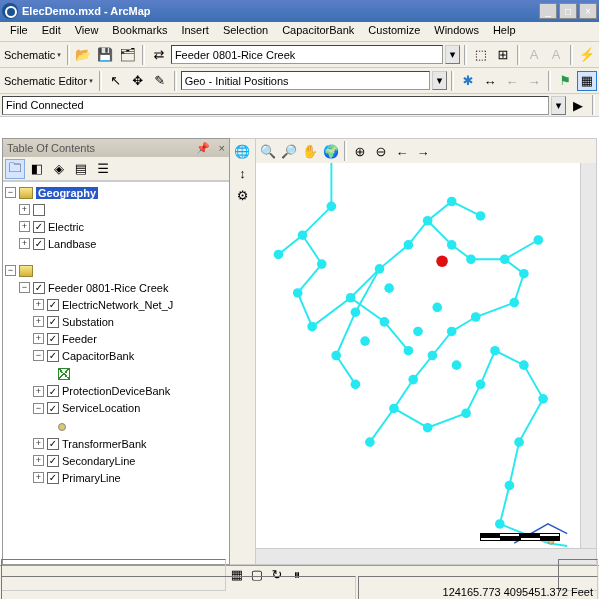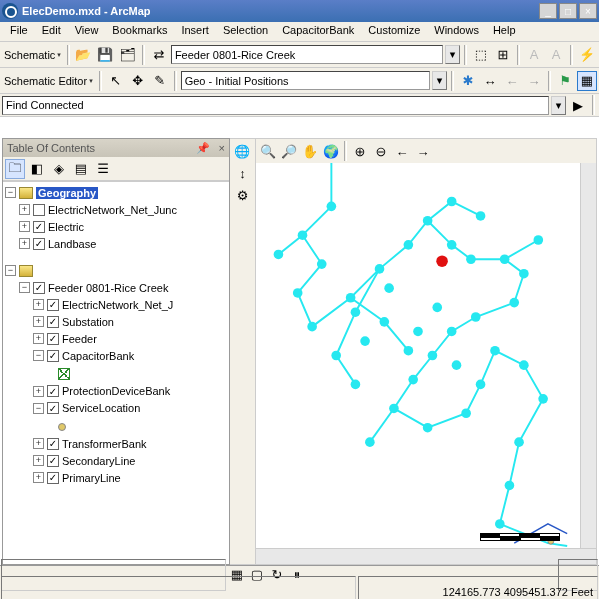--- a/index.html
+++ b/index.html
@@ -163,21 +163,20 @@
     </div>
     <div class="tree">
       <div class="node"><span class="row">
             <span class="exp">−</span>
             <span class="grp"></span>
             <span class="sel bold">Geography</span>
           </span></div>
       <div class="node ind1"><span class="row">
             <span class="exp">+</span>
             <span class="chk"></span>
-            <span>ElectricNetwork_Net_Junc</span>
           </span></div>
       <div class="node ind1"><span class="row">
             <span class="exp">+</span>
             <span class="chk">✓</span>
             <span>Electric</span>
           </span></div>
       <div class="node ind1"><span class="row">
             <span class="exp">+</span>
             <span class="chk">✓</span>
             <span>Landbase</span>

